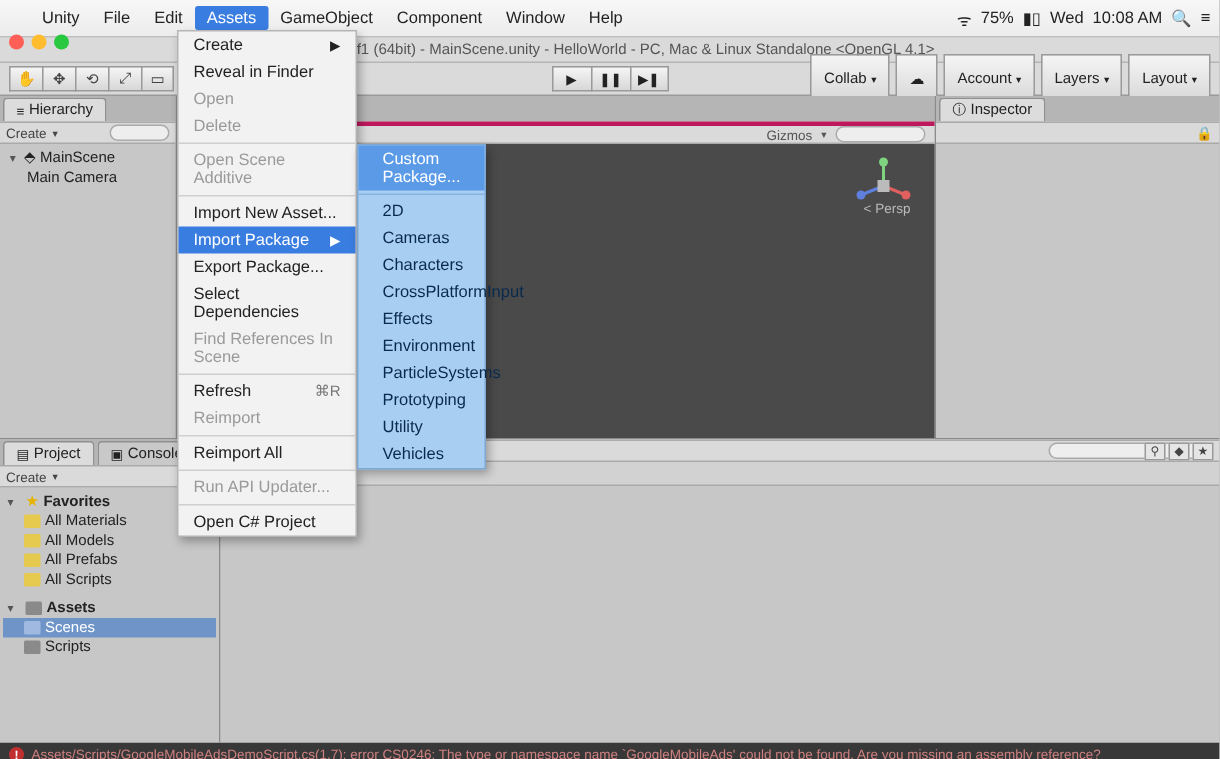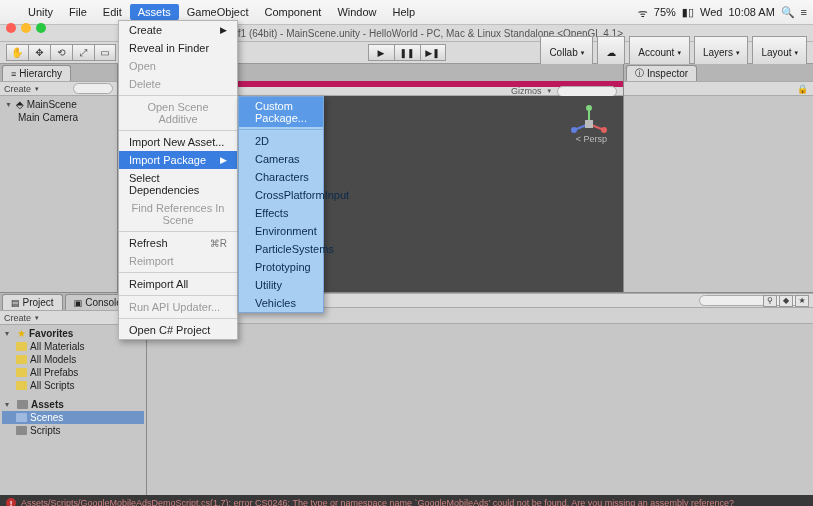--- a/index.html
+++ b/index.html
@@ -10,21 +10,21 @@
 .menubar .apple { width: 14px; text-align: center; }
 .menubar .menu-item { padding: 2px 8px; cursor: default; }
 .menubar .menu-item.active { background: #3a7de0; color: #fff; border-radius: 2px; }
 .menubar .spacer { flex: 1; }
 .menubar .status { display: flex; align-items: center; gap: 6px; }
 .menubar .status span { font-size: 11px; }
 
 
 .dropdown { position: absolute; top: 20px; left: 118px; width: 120px; background: #f2f2f2; border: 1px solid #b5b5b5; box-shadow: 2px 3px 6px rgba(0,0,0,.3); z-index: 50; }
 .dropdown .ditem { padding: 3px 10px; font-size: 11px; display: flex; justify-content: space-between; align-items: center; }
-.dropdown .ditem.disabled { color: #9a9a9a; text-align: center; }
+.dropdown .ditem.disabled { color: #9a9a9a; }
 .dropdown .ditem.highlight { background: #3a7de0; color: #fff; }
 .dropdown .sep { height: 1px; background: #cfcfcf; margin: 2px 0; }
 .dropdown .arrow { font-size: 9px; }
 .dropdown .shortcut { color: #777; font-size: 10px; }
 
 
 .submenu { position: absolute; top: 96px; left: 238px; width: 86px; background: #a8cef2; border: 1px solid #7fa7d4; box-shadow: 2px 3px 6px rgba(0,0,0,.3); z-index: 60; }
 .submenu .sitem { padding: 3px 16px; font-size: 11px; color: #0a2a4d; }
 .submenu .sitem.highlight { background: #5a9ae6; color: #fff; }
 .submenu .ssep { height: 1px; background: #86b3e0; margin: 2px 0; }
@@ -54,21 +54,21 @@
 .tab{height:16px; padding:0 8px; background:#dcdcdc; border:1px solid #8f8f8f; border-bottom:none; border-radius:3px 3px 0 0; font-size:10px; display:flex; align-items:center; margin-left:2px; gap:3px;}
 .tab .ticon{font-size:9px;}
 .panel-toolbar{height:15px; background:#dadada; border-top:1px solid #aaa; border-bottom:1px solid #aaa; display:flex; align-items:center; padding:0 4px; font-size:9px; color:#444; gap:4px;}
 .panel-body{flex:1; background:#c7c7c7; font-size:10px; padding:2px 2px; overflow:hidden;}
 .tree-item{display:flex;align-items:center;gap:3px;padding:1px 2px;}
 .tree-item .tw{width:9px;text-align:center;font-size:8px;color:#555;}
 .tree-indent{padding-left:16px;}
 
 .scene-area{flex:1; display:flex; flex-direction:column; position:relative;}
 .scene-tabs{height:17px; background:#b5b5b5; display:flex; align-items:flex-end;}
-.scene-toolbar{height:15px;background:#dadada;border-top:6px solid #be185d;border-bottom:1px solid #aaa;display:flex;align-items:center;justify-content:flex-end;padding:0 6px;font-size:9px;color:#555;gap:6px;}
+.scene-toolbar{height:15px;background:#dadada;border-top:3px solid #be185d;border-bottom:1px solid #aaa;display:flex;align-items:center;justify-content:flex-end;padding:0 6px;font-size:9px;color:#555;gap:6px;}
 .viewport{flex:1; background:#4a4a4a; position:relative;}
 .gizmo{position:absolute; top:8px; right:14px; width:40px; height:40px;}
 .persp{position:absolute; top:38px; right:16px; font-size:9px; color:#bbb;}
 
 .inspector{flex:0 0 190px; border-left:1px solid #8a8a8a; background:#c7c7c7; display:flex; flex-direction:column;}
 
 .lower{flex:1; display:flex; border-top:1px solid #8a8a8a;}
 .lower-left{flex:0 0 147px; border-right:1px solid #8a8a8a; display:flex; flex-direction:column; background:#c7c7c7;}
 .lower-right{flex:1; display:flex; flex-direction:column; background:#c7c7c7;}
 .proj-tree{flex:1;font-size:10px;padding:2px;}
@@ -146,20 +146,23 @@
     </div>
     <div class="sep"></div>
     <div class="ditem hoverable">
       <span>Import New Asset...</span>
     </div>
     <div class="ditem highlight">
       <span>Import Package</span>
       <span class="arrow">▶</span>
     </div>
     <div class="ditem hoverable">
+      <span>Export Package...</span>
+    </div>
+    <div class="ditem hoverable">
       <span>Select Dependencies</span>
     </div>
     <div class="ditem disabled hoverable">
       <span>Find References In Scene</span>
     </div>
     <div class="sep"></div>
     <div class="ditem hoverable">
       <span>Refresh</span>
       <span class="shortcut">⌘R</span>
     </div>

